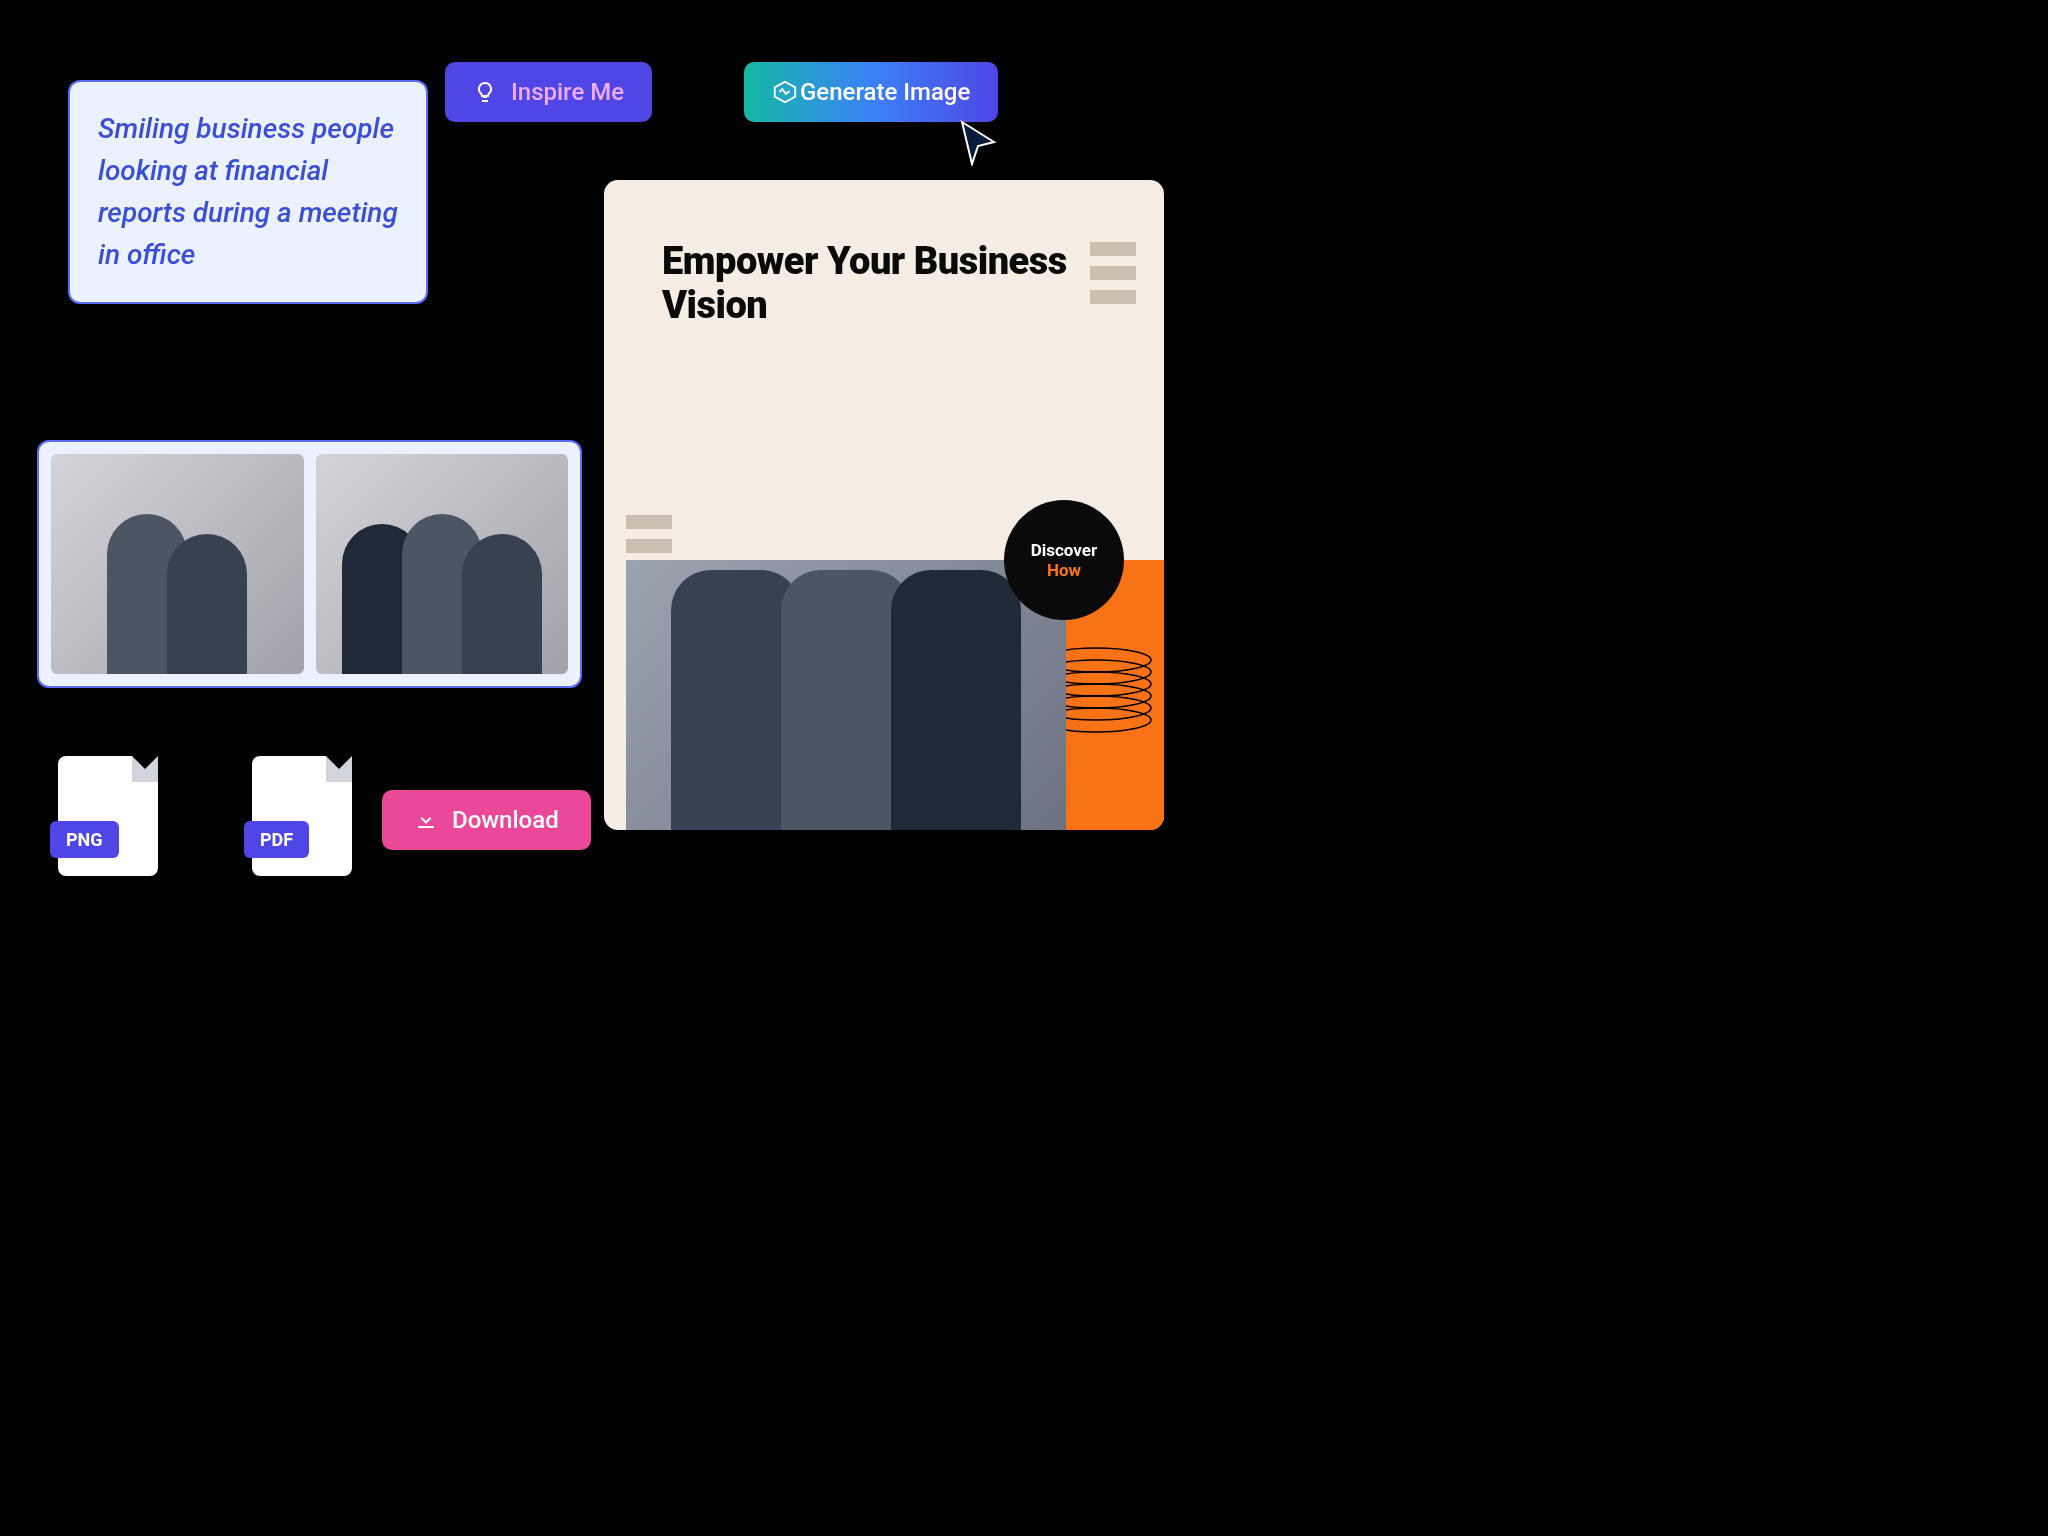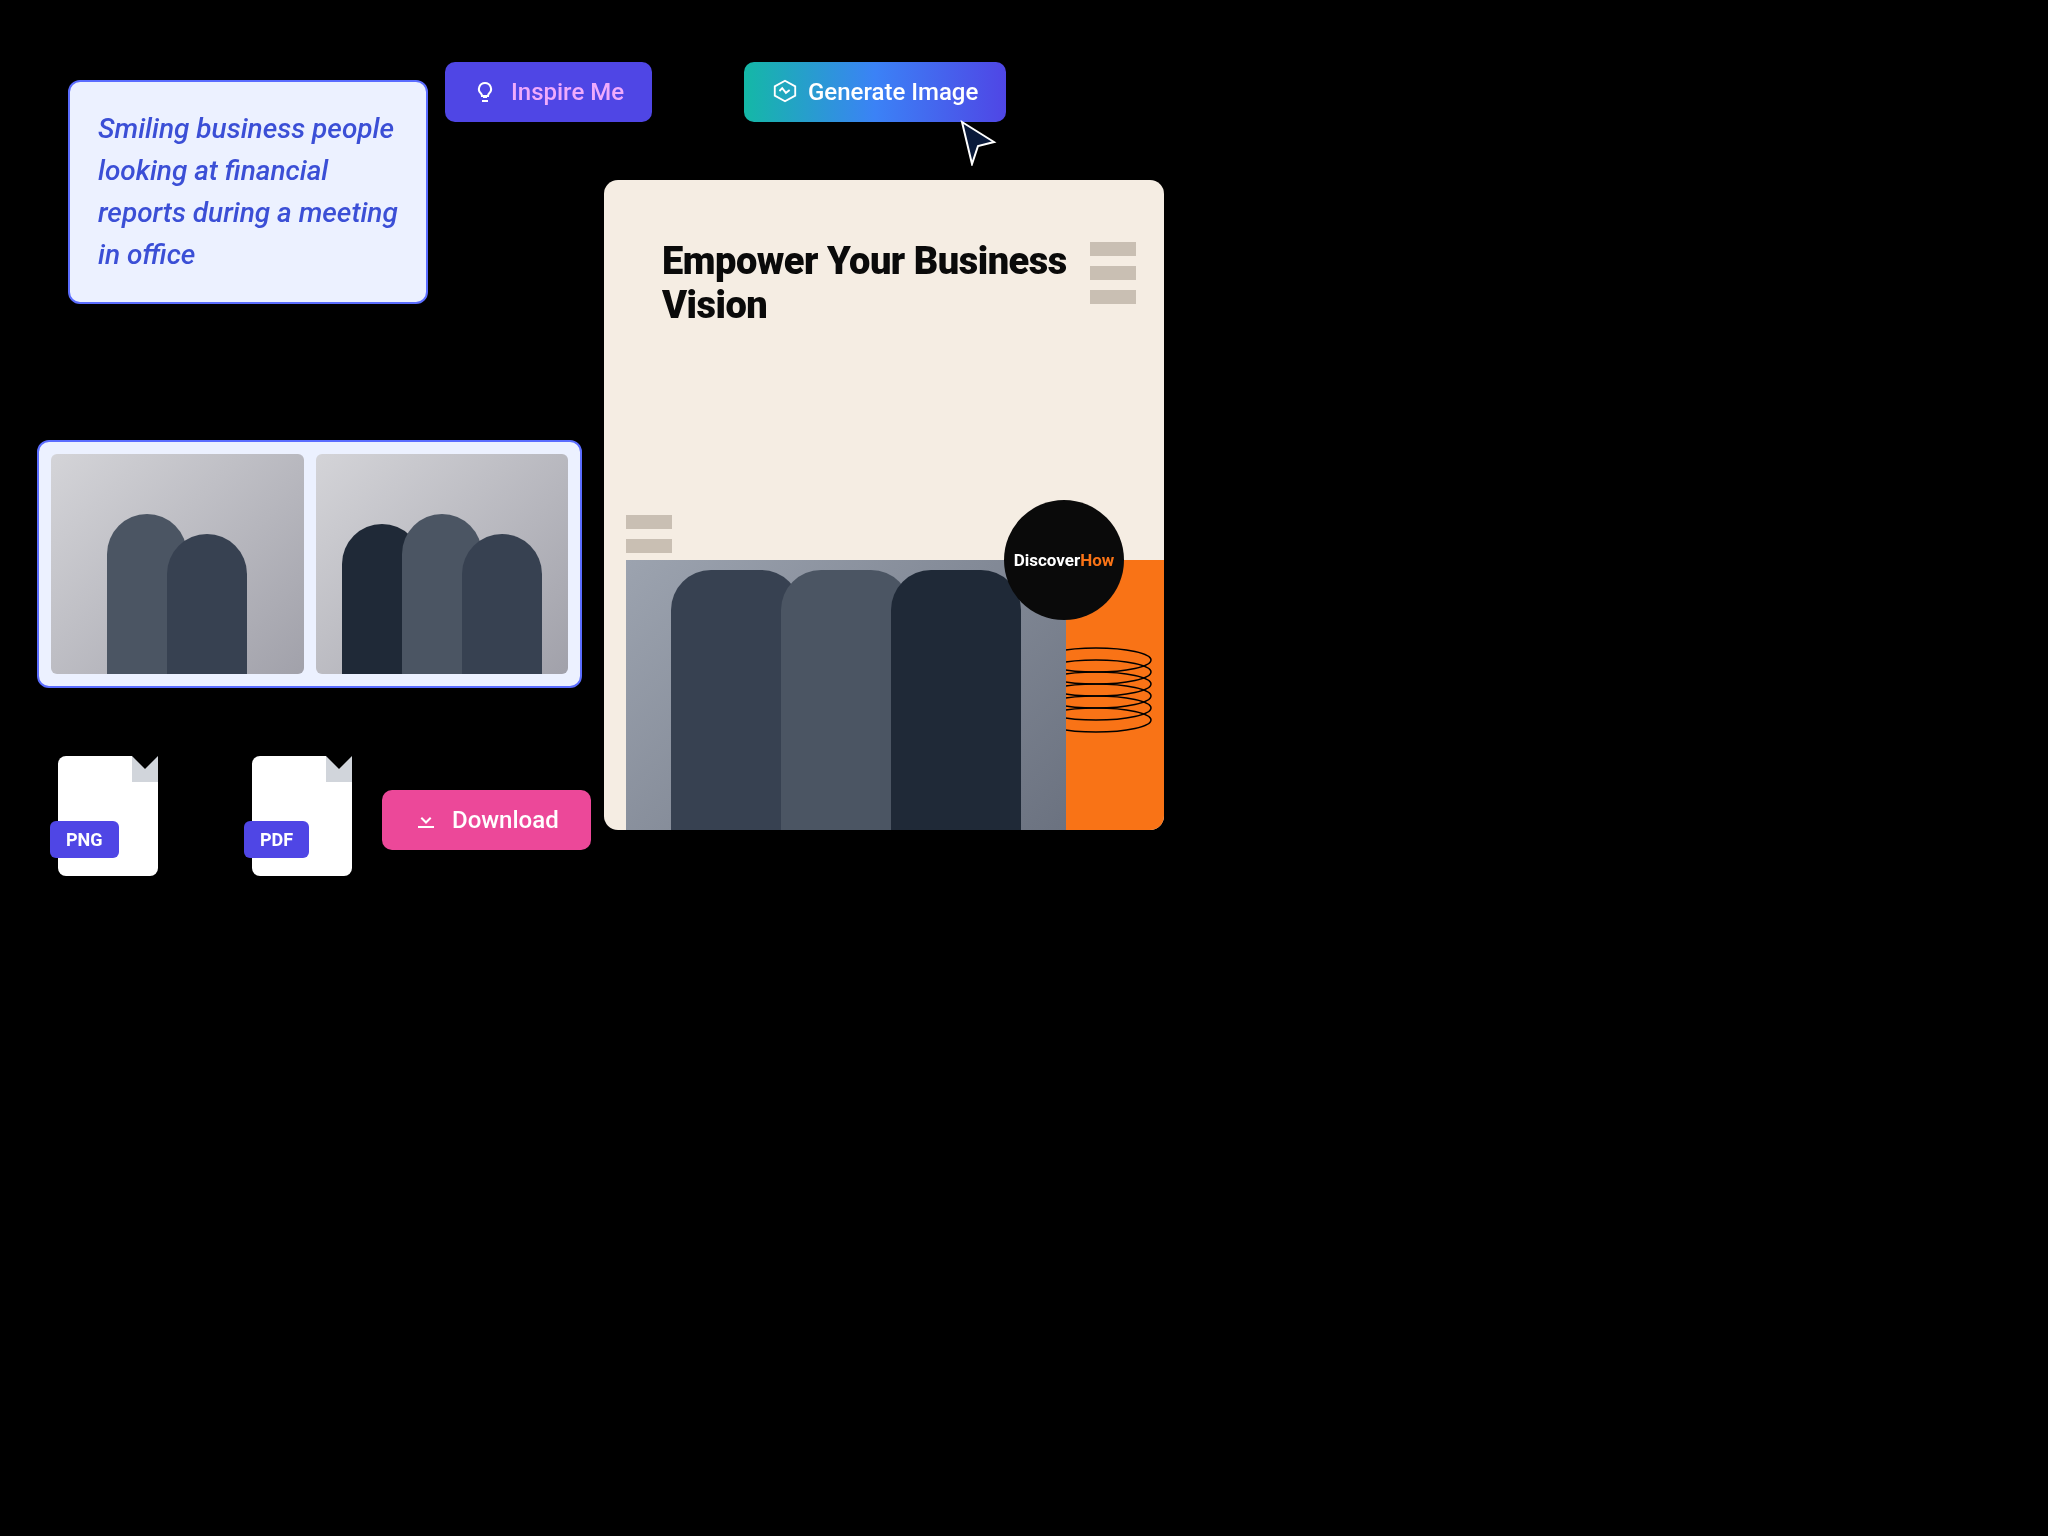--- a/index.html
+++ b/index.html
@@ -55,22 +55,22 @@
     
     .generate-btn {
       position: absolute;
       left: 744px;
       top: 62px;
       background: linear-gradient(90deg, #14b8a6 0%, #3b82f6 50%, #4f46e5 100%);
       color: #fff;
       border-radius: 10px;
       padding: 16px 28px;
       display: flex;
-      align-items: flex-start;
-      gap: 10px;
+      align-items: center;
+      gap: 2px;
       font-size: 24px;
       font-weight: 500;
       cursor: pointer;
     }
     .gen-icon {
       width: 26px;
       height: 26px;
     }
     
     
@@ -170,21 +170,21 @@
     }
     .discover-circle {
       position: absolute;
       right: 40px;
       top: 320px;
       width: 120px;
       height: 120px;
       background: #0a0a0a;
       border-radius: 50%;
       display: flex;
-      flex-direction: row;
+      flex-direction: column;
       align-items: center;
       justify-content: center;
       z-index: 3;
     }
     .discover-top {
       color: #fff;
       font-size: 17px;
       font-weight: 700;
     }
     .discover-bottom {

